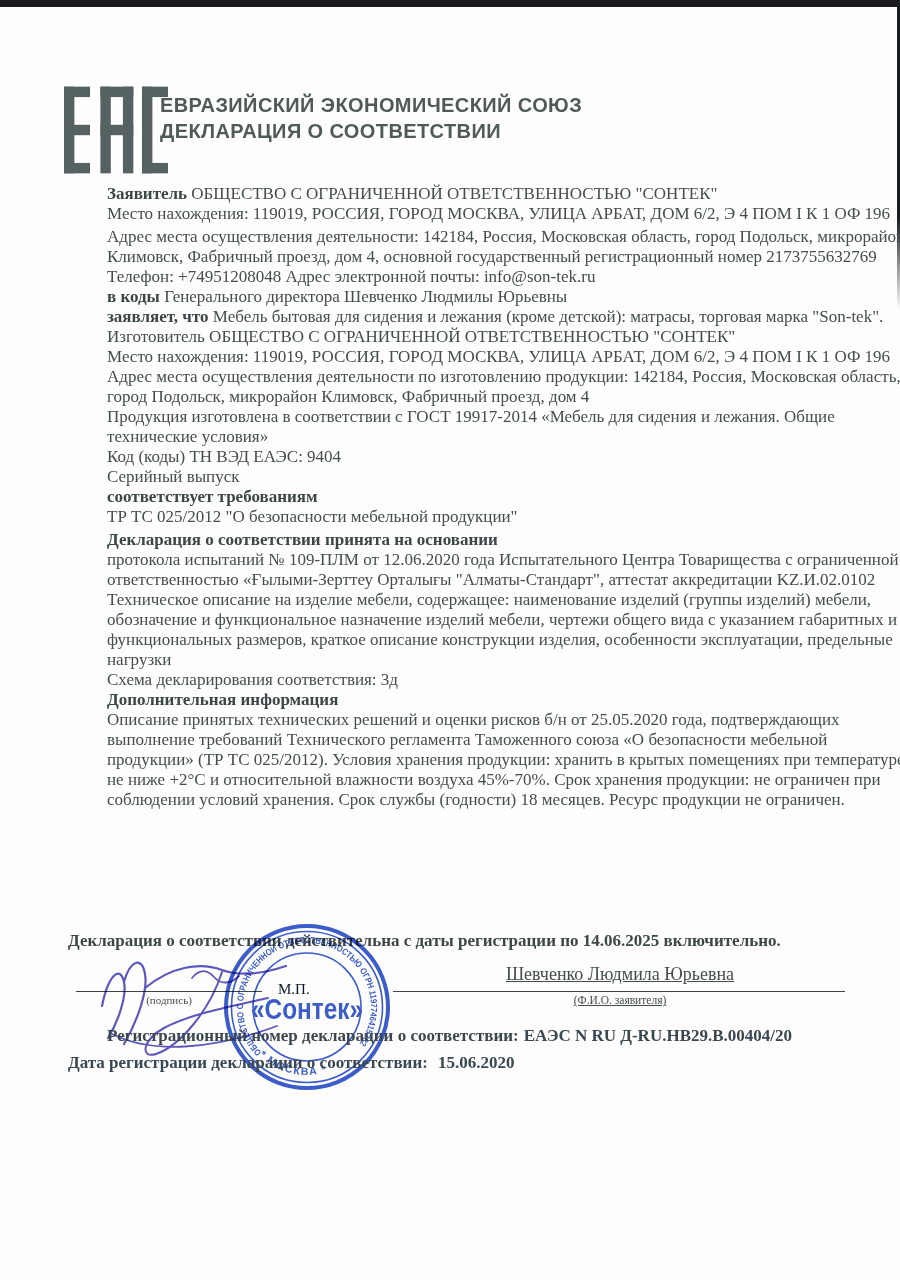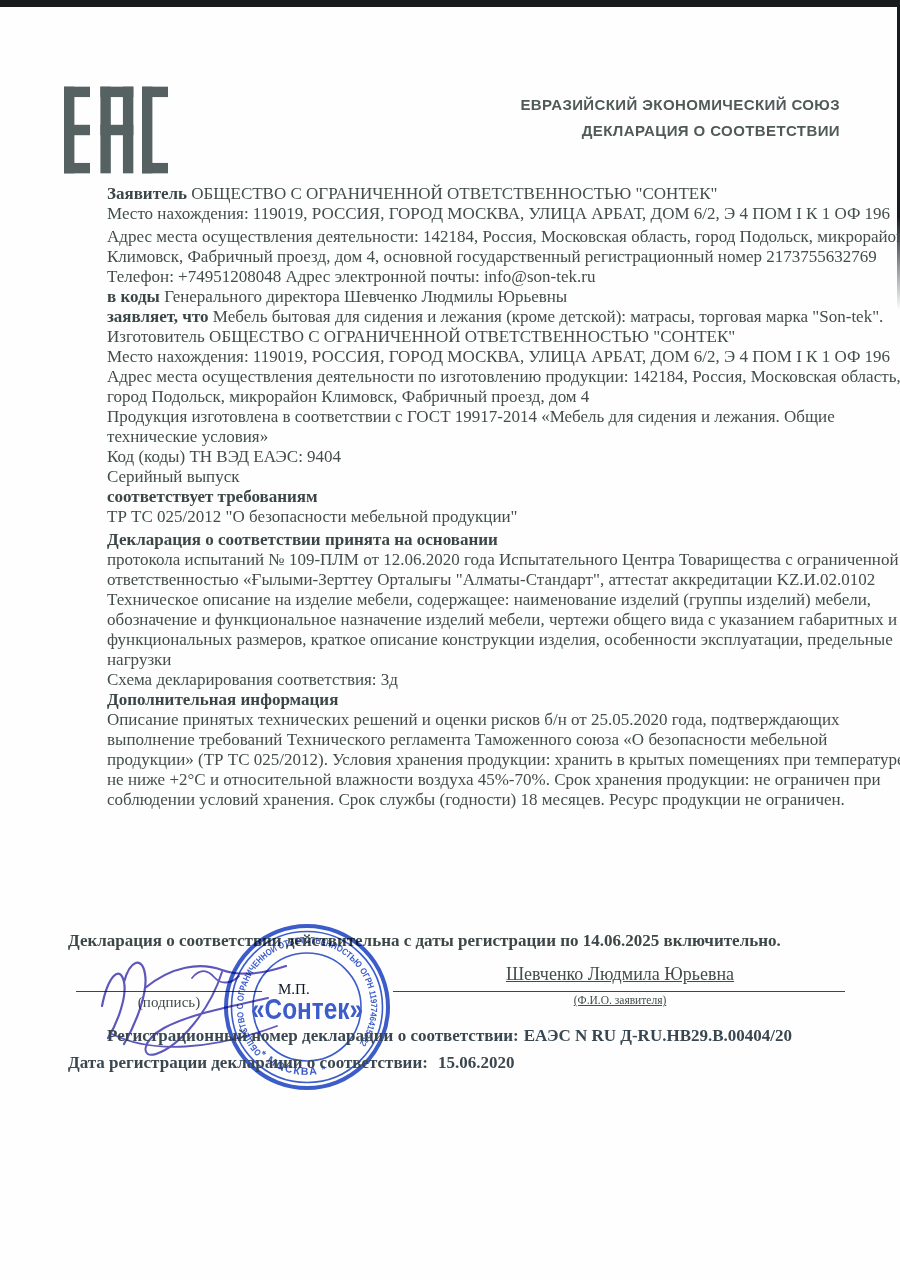--- a/index.html
+++ b/index.html
@@ -13,24 +13,24 @@
   .page { position:absolute; inset:0; background:#fefefe; }
 
   
   .edge-top { position:absolute; top:0; left:0; width:900px; height:7px; background:#181c1e; }
   .edge-right { position:absolute; top:0; right:0; width:3px; height:310px;
     background:linear-gradient(#181c1e 70%, rgba(24,28,30,0)); }
 
   
   .eac-logo { position:absolute; left:64px; top:86px; }
   .titles {
-    position:absolute; left:140px; top:92px; width:700px;
-    text-align:right;
+    position:absolute; left:160px; top:92px; width:700px;
+    text-align:left;
     font-family:"Liberation Sans", sans-serif;
-    font-weight:bold; font-size:15px; line-height:26px;
+    font-weight:bold; font-size:20px; line-height:26px;
     color:#4f5a59; letter-spacing:0.4px;
   }
 
   
   .doc-body {
     position:absolute; left:68px; top:184px; width:800px;
     font-size:17px; line-height:20px; color:#424d4c;margin-left:39px;
   }
   .doc-body p { margin:0; }
   .doc-body p.gap { margin-top:3px; }
@@ -39,21 +39,21 @@
   .validity {
     position:absolute; left:68px; top:931px; width:800px;
     font-weight:bold; font-size:17px; color:#3c4847;
   }
 
   
   .sigline { position:absolute; height:0; border-top:1.6px solid #3c4746; }
   .sigline.left  { left:76px;  top:991px; width:186px; }
   .sigline.right { left:393px; top:991px; width:452px; }
   .podpis-label { position:absolute; left:109px; top:994px; width:120px; text-align:center;
-    font-size:15px; color:#424d4c; }
+    font-size:11px; color:#424d4c; }
   .mp-label { position:absolute; left:278px; top:981px; font-size:15px; color:#0f172a; }
   .fio-name { position:absolute; left:430px; top:964px; width:380px; text-align:center;
     font-size:18px; color:#424d4c;text-decoration:underline; }
   .fio-label { position:absolute; left:430px; top:994px; width:380px; text-align:center;
     font-size:11.5px; color:#424d4c;text-decoration:underline; }
 
   
   .reg-line { position:absolute; left:68px; font-weight:bold; font-size:17px; color:#3a4750; }
   .reg-number { top:1026px;margin-left:39px; }
   .reg-date { top:1053px; }

